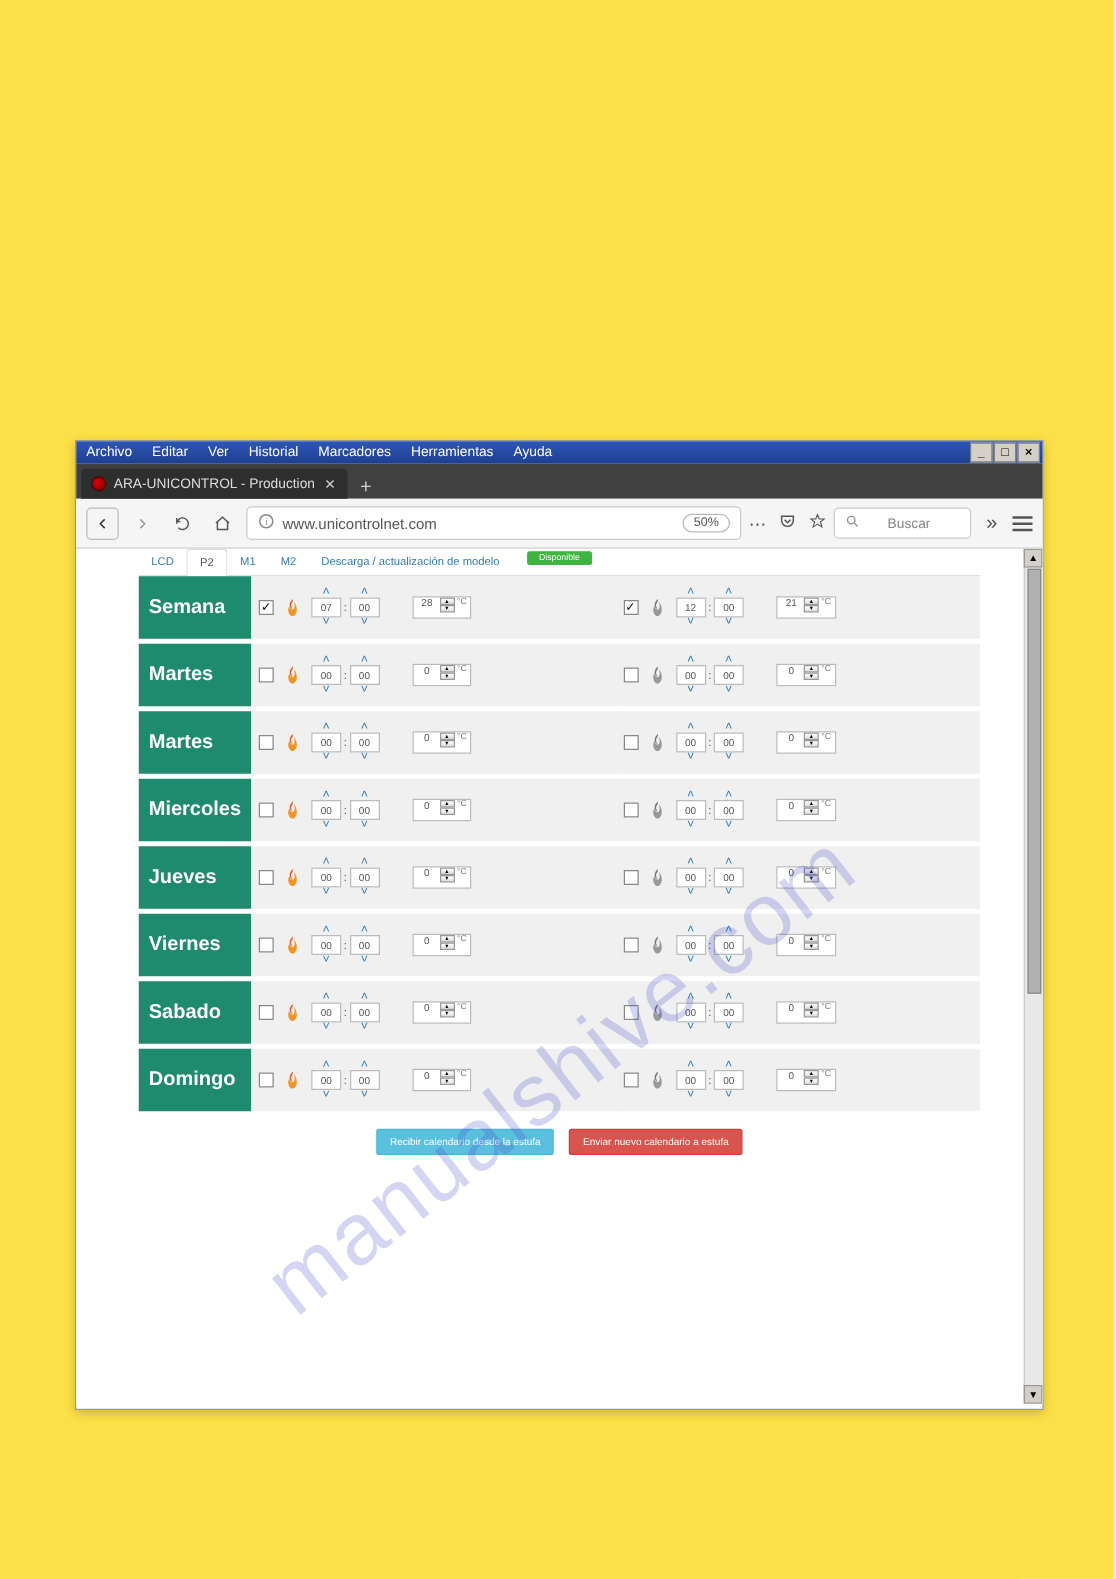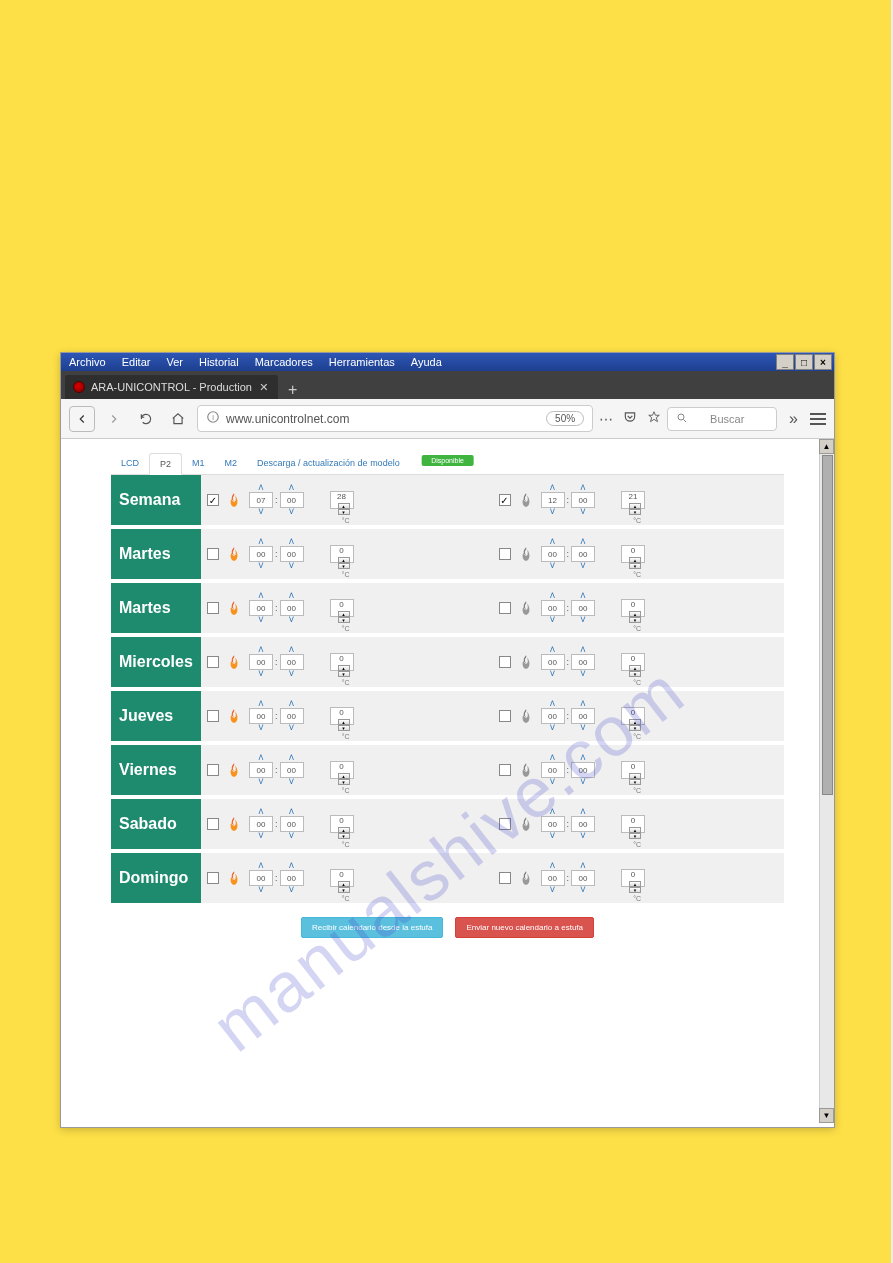--- a/index.html
+++ b/index.html
@@ -29,37 +29,37 @@
 .content-area { position: relative; height: calc(100% - 90px); background: #fff; overflow: hidden; }
 .scroll-track { position: absolute; right: 0; top: 0; width: 15px; height: 100%; background: #e8e8e8; border-left: 1px solid #ccc; }
 .scroll-thumb { position: absolute; right: 1px; top: 2px; width: 11px; height: 340px; background: #b0b0b0; border: 1px solid #888; }
 .scroll-arrow { position: absolute; right: 0; width: 15px; height: 15px; background: #d4d0c8; border: 1px solid #999; display: flex; align-items: center; justify-content: center; font-size: 8px; }
 .page { padding: 0 50px 20px 50px; position: relative; }
 .status-pill { background: #3fb53f; color: #fff; font-size: 7px; padding: 2px 10px; border-radius: 2px; position: absolute; left: 50%; transform: translateX(-50%); top: 2px; }
 .conn-btns { display: flex; gap: 0; margin-top: 18px; }
 .conn-btn { padding: 6px 10px; font-size: 9px; color: #fff; cursor: pointer; }
 .conn-btn.connect { background: #5bc0de; }
 .conn-btn.disconnect { background: #428bca; border-left: 1px solid rgba(255,255,255,0.3); }
-.tabs-row { display: flex; gap: 0; margin-top: 14px; border-bottom: 1px solid #ddd; font-size: 9px; }
+.tabs-row { display: flex; gap: 0; border-bottom: 1px solid #ddd; font-size: 9px; }
 .tab-link { padding: 5px 10px; color: #337ab7; cursor: pointer; }
 .tab-link.active { border: 1px solid #ddd; border-bottom: 1px solid #fff; margin-bottom: -1px; background: #fff; color: #555; border-radius: 3px 3px 0 0; }
 .section-title { font-size: 17px; font-weight: bold; margin: 12px 0 10px 0; color: #333; }
 .section-title span.num { font-weight: normal; color: #999; }
 .cal-table { width: 100%; }
 .cal-row { display: flex; align-items: stretch; margin-bottom: 4px; }
 .day-cell { width: 90px; background: #1e8b6f; color: #fff; font-size: 16px; font-weight: bold; padding: 16px 8px; display: flex; align-items: flex-start; }
 .slot { flex: 1; background: #f0f0f0; display: flex; align-items: center; padding: 8px 6px; gap: 8px; }
 .chk { width: 12px; height: 12px; border: 1px solid #888; background: #fff; display: inline-flex; align-items: center; justify-content: center; font-size: 10px; cursor: pointer; }
 .flame { display: inline-block; width: 14px; height: 16px; }
 .spinner-col { display: flex; flex-direction: column; align-items: center; }
 .spin-arrow { color: #337ab7; font-size: 10px; line-height: 8px; cursor: pointer; }
 .spin-val { border: 1px solid #bbb; background: #fff; width: 24px; height: 16px; font-size: 8px; display: flex; align-items: center; justify-content: center; color: #555; }
 .time-group { display: flex; align-items: center; gap: 2px; }
 .time-sep { font-size: 9px; color: #555; }
-.temp-box { display: flex; align-items: flex-end; border: 1px solid #bbb; background: #fff; height: 18px; padding: 0 3px; gap: 2px; flex-direction: column; }
+.temp-box { display: flex; align-items: flex-start; border: 1px solid #bbb; background: #fff; height: 18px; padding: 0 3px; gap: 2px; }
 .temp-val { font-size: 8px; color: #555; width: 16px; text-align: center; }
 .temp-stepper { display: flex; flex-direction: column; width: 12px; }
 .temp-stepper-btn { height: 6px; border: 1px solid #999; background: linear-gradient(#fff,#ddd); font-size: 5px; line-height: 4px; text-align: center; cursor: pointer; }
 .temp-unit { font-size: 7px; color: #777; }
 .action-btns { display: flex; justify-content: center; gap: 12px; margin-top: 14px; }
 .action-btn { padding: 5px 10px; font-size: 8px; color: #fff; cursor: pointer; border-radius: 2px; }
 .action-btn.recv { background: #5bc0de; border: 1px solid #46b8da; }
 .action-btn.send { background: #d9534f; border: 1px solid #d43f3a; }
 .watermark { position: absolute; pointer-events: none; font-size: 70px; color: rgba(60, 60, 200, 0.22); transform: rotate(-38deg); top: 380px; left: 100px; font-family: Arial; letter-spacing: 2px; z-index: 50; white-space: nowrap; }
 </style>

